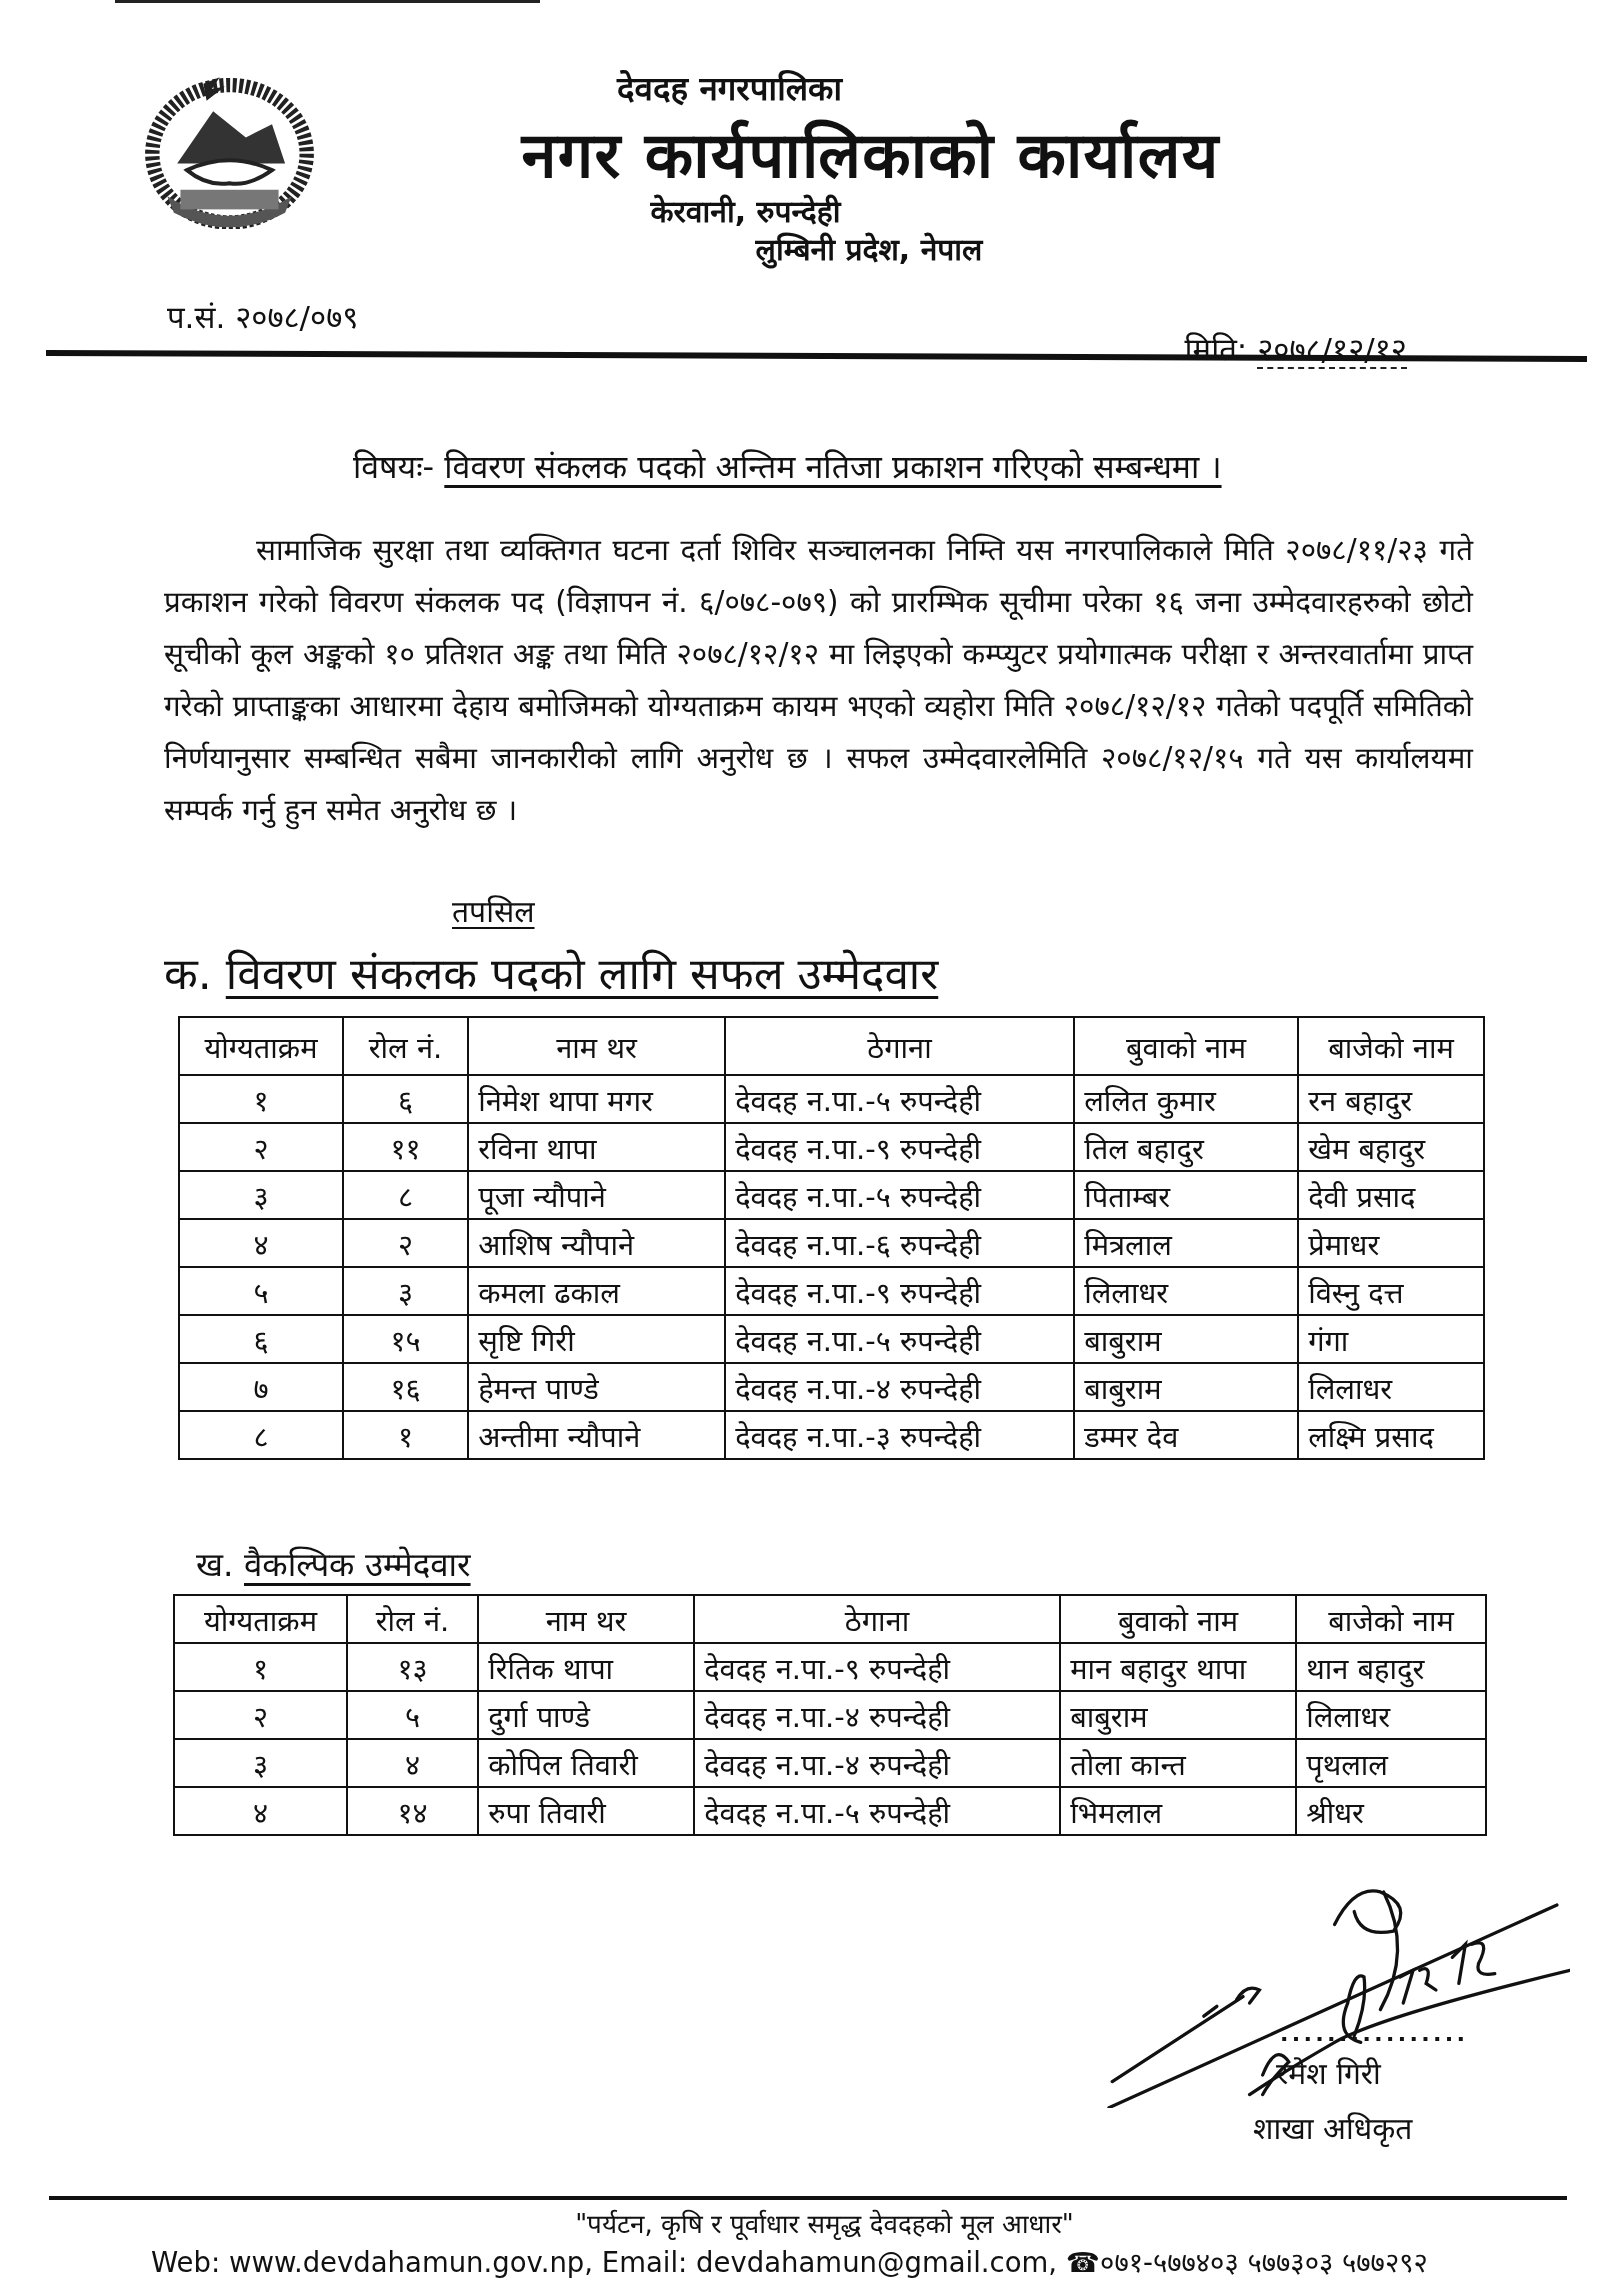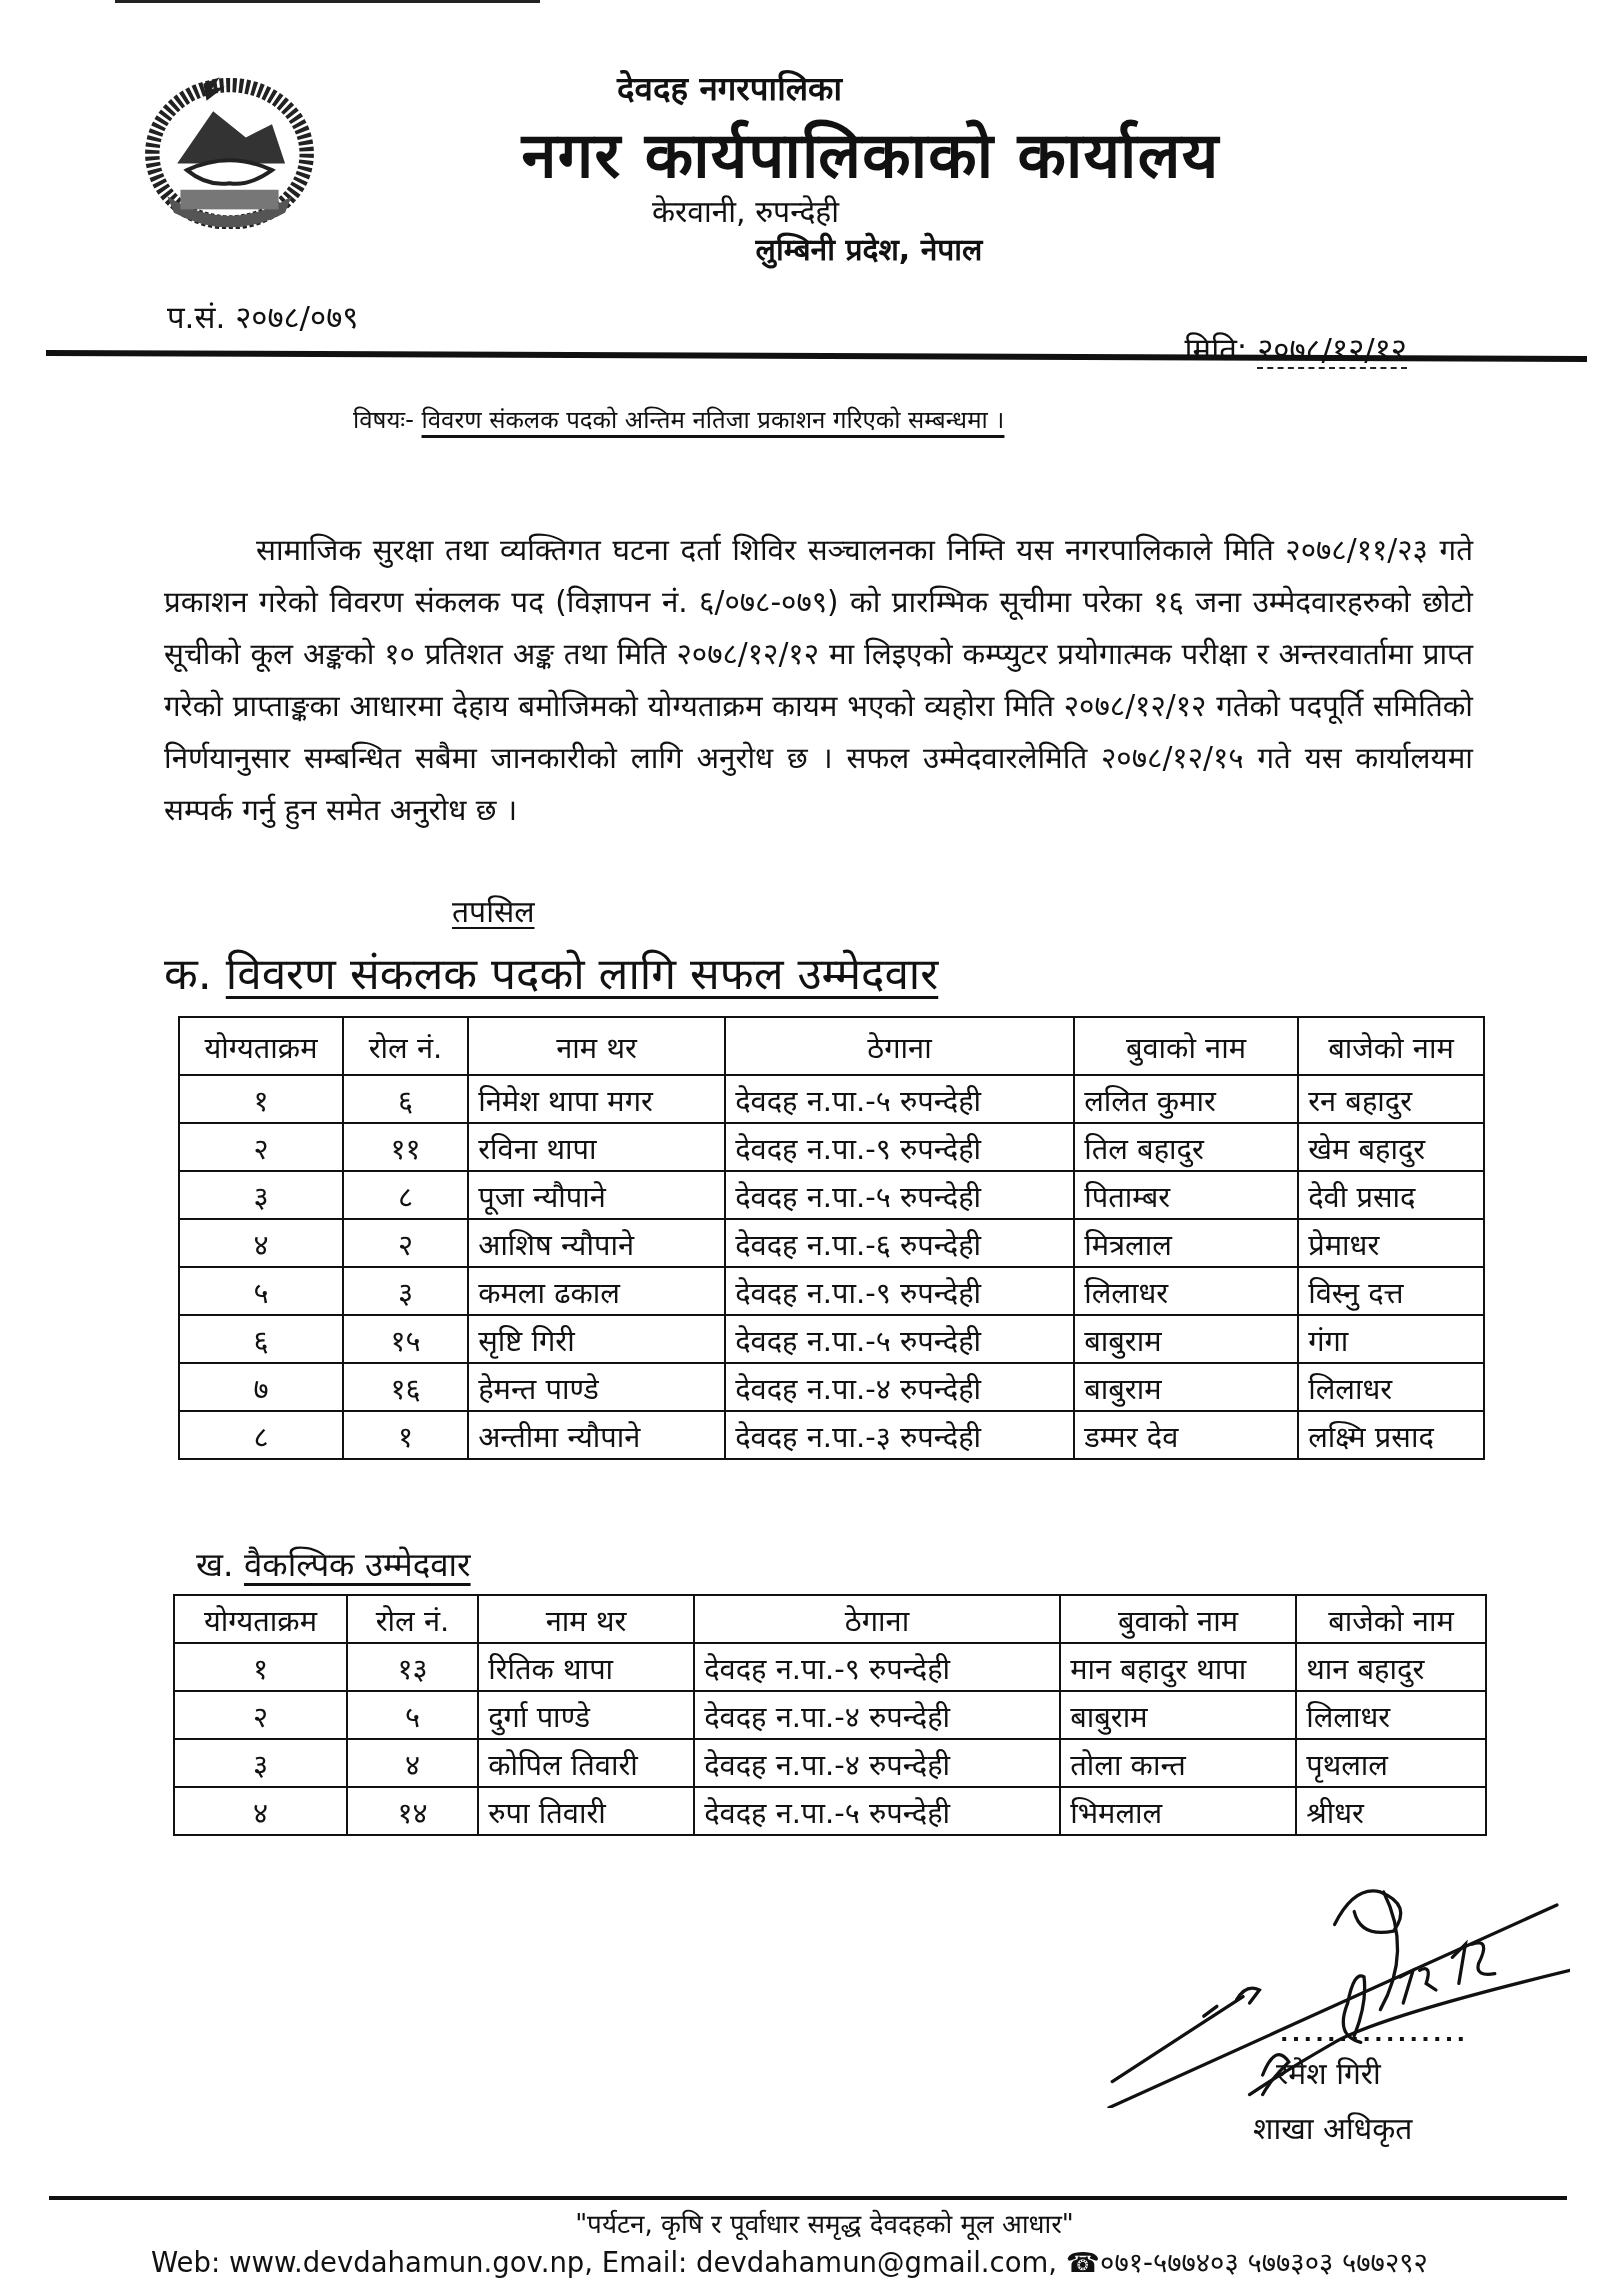--- a/index.html
+++ b/index.html
@@ -8,29 +8,29 @@
     font-family: "DejaVu Sans", "Liberation Sans", sans-serif; color: #111;
   }
   .abs { position: absolute; }
   .topline { left: 115px; top: 0; width: 425px; height: 2.6px; background: #222; }
 
   
   .emblem { left: 141px; top: 72px; width: 177px; height: 157px; }
 
   .hdr-muni { left: 0; width: 1341px; top: 65px; text-align: center; font-size: 33px; font-weight: bold; padding-left: 118px; box-sizing: border-box; }
   .hdr-office { left: 0; width: 1623px; top: 110px; text-align: center; font-size: 63px; font-weight: bold; padding-left: 118px; box-sizing: border-box; letter-spacing: 1.3px; }
-  .hdr-addr1 { left: 0; width: 1396px; top: 190px; text-align: center; font-size: 30px; font-weight: normal; padding-left: 95px; box-sizing: border-box; }
+  .hdr-addr1 { left: 0; width: 1396px; top: 190px; text-align: center; font-size: 30px; font-weight: bold; padding-left: 95px; box-sizing: border-box; }
   .hdr-addr2 { left: 0; width: 1620px; top: 228px; text-align: center; font-size: 30px; font-weight: bold; padding-left: 118px; box-sizing: border-box; }
 
   .refno { left: 167px; top: 295px; font-size: 31px; }
   .date { right: 216px; top: 295px; font-size: 31px; margin-top: 32px; }
   .date .val { border-bottom: 2px dashed #222; }
   .rule { left: 46px; top: 350px; width: 1541px; height: 5.9px; background: #111; transform: rotate(0.22deg); transform-origin: left center; }
 
-  .subject { left: 353px; top: 402px; font-size: 24px; }
+  .subject { left: 353px; top: 444px; font-size: 32px; }
   .subject .u { text-decoration: underline; text-decoration-thickness: 2.6px; text-underline-offset: 6.5px; }
 
   .para {
     left: 164px; top: 524px; width: 1309px; font-size: 29.5px; line-height: 52px;
     text-align: justify; text-indent: 92px;
   }
 
   .tapasil { left: 452px; top: 890px; font-size: 30px; text-decoration: underline; text-decoration-thickness: 2px; text-underline-offset: 5.2px; }
   .sec-a { left: 164px; top: 942px; font-size: 44px; }
   .sec-b { left: 156px; top: 1541px; font-size: 33px; margin-left: 40px; }

